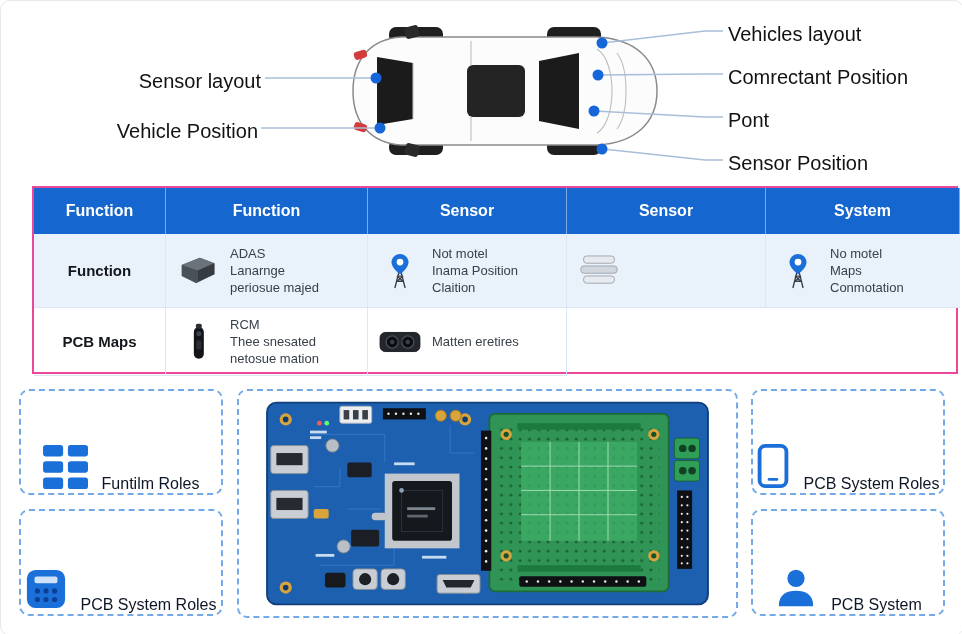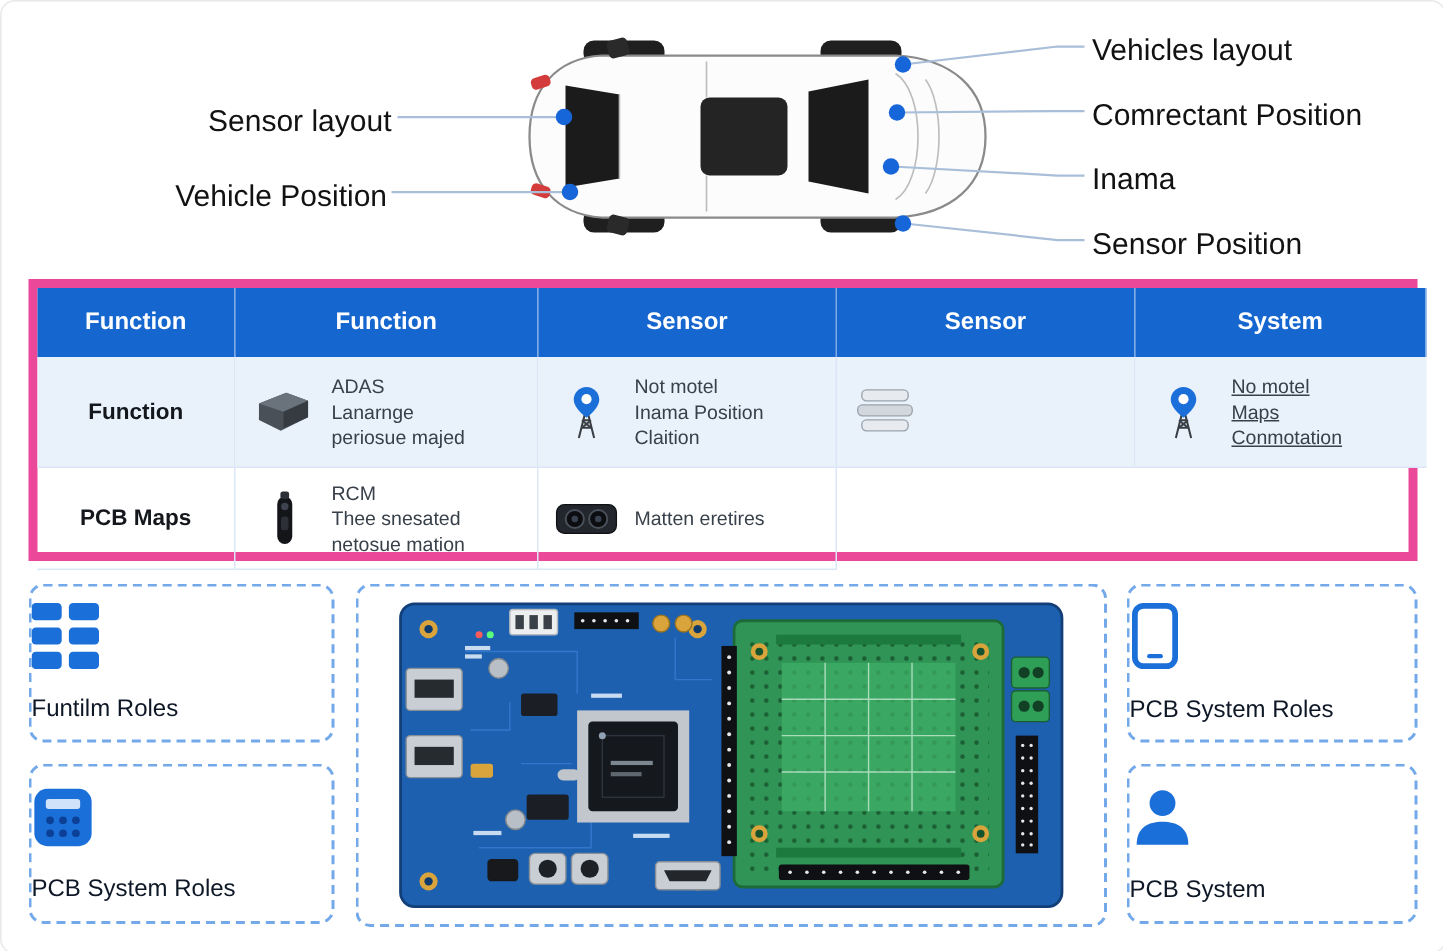--- a/index.html
+++ b/index.html
@@ -10,35 +10,35 @@
   .top-art{position:absolute;left:0;top:0;}
   .lbl{position:absolute;font-size:20px;color:#121212;font-weight:500;white-space:nowrap;}
   .lbl.l1{left:120px;top:69px;width:140px;text-align:right;}
   .lbl.l2{left:100px;top:119px;width:157px;text-align:right;}
   .lbl.r1{left:727px;top:22px;}
   .lbl.r2{left:727px;top:65px;}
   .lbl.r3{left:727px;top:108px;}
   .lbl.r4{left:727px;top:151px;}
 
   
-  .spec-table{position:absolute;left:18px;top:185px;width:926px;height:188px;
+  .spec-table{position:absolute;left:31px;top:185px;width:926px;height:188px;
     display:grid;grid-template-columns:132px 202px 199px 199px 194px;grid-template-rows:46px 74px 68px;
-    border:6px solid #ec4899;box-sizing:border-box;}
+    border:2px solid #ec4899;box-sizing:border-box;}
   .th{background:#1566cf;color:#fff;font-weight:bold;font-size:16px;display:flex;align-items:center;justify-content:center;border-right:1px solid rgba(255,255,255,.45);}
   .th:last-child{border-right:none;}
   .rl{display:flex;align-items:center;justify-content:center;font-weight:bold;font-size:15px;color:#14171c;border:1px solid #dbe7f6;border-width:0 1px 1px 0;}
   .cell{display:flex;align-items:center;gap:10px;padding:6px 10px;font-size:13px;color:#38404a;border:1px solid #dbe7f6;border-width:0 1px 1px 0;box-sizing:border-box;}
-  .cell:nth-child(5n), .rl:nth-child(5n){border-right:none;text-decoration:underline;}
+  .cell:nth-child(5n), .rl:nth-child(5n){border-right:none;}
   .alt{background:#e9f1fb;}
   .cicon{flex:0 0 44px;display:flex;align-items:center;justify-content:center;}
   .ctext{white-space:pre-line;line-height:1.32;}
 
   
   .panel{position:absolute;border:2px dashed #73a9e8;border-radius:10px;background:#fff;
-    display:flex;flex-direction:column;align-items:flex-start;justify-content:center;gap:13px;box-sizing:border-box;}
+    display:flex;flex-direction:row;align-items:flex-end;justify-content:center;gap:13px;box-sizing:border-box;}
   #p-lt{left:18px;top:388px;width:204px;height:106px;}
   #p-lb{left:18px;top:508px;width:204px;height:107px;}
   #p-c{left:236px;top:388px;width:501px;height:229px;padding:6px;}
   #p-rt{left:750px;top:388px;width:194px;height:106px;}
   #p-rb{left:750px;top:508px;width:194px;height:107px;}
   .plabel{font-size:16px;color:#0e1726;font-weight:500;}
   #p-c svg{width:100%;height:100%;}
 </style>
 </head>
 <body>
@@ -93,21 +93,21 @@
         <circle cx="601" cy="42" r="5.5"></circle>
         <circle cx="597" cy="74" r="5.5"></circle>
         <circle cx="593" cy="110" r="5.5"></circle>
         <circle cx="601" cy="148" r="5.5"></circle>
       </g>
     </svg>
     <div class="lbl l2">Vehicle Position</div>
     <div class="lbl l1">Sensor layout</div>
     <div class="lbl r1">Vehicles layout</div>
     <div class="lbl r2">Comrectant Position</div>
-    <div class="lbl r3">Inama</div>
+    <div class="lbl r3">Pont</div>
     <div class="lbl r4">Sensor Position</div>
   </section>
 
   <section class="spec-table">
     <div class="th">Function</div>
     <div class="th">Function</div>
     <div class="th">Sensor</div>
     <div class="th">Sensor</div>
     <div class="th">System</div>
 

